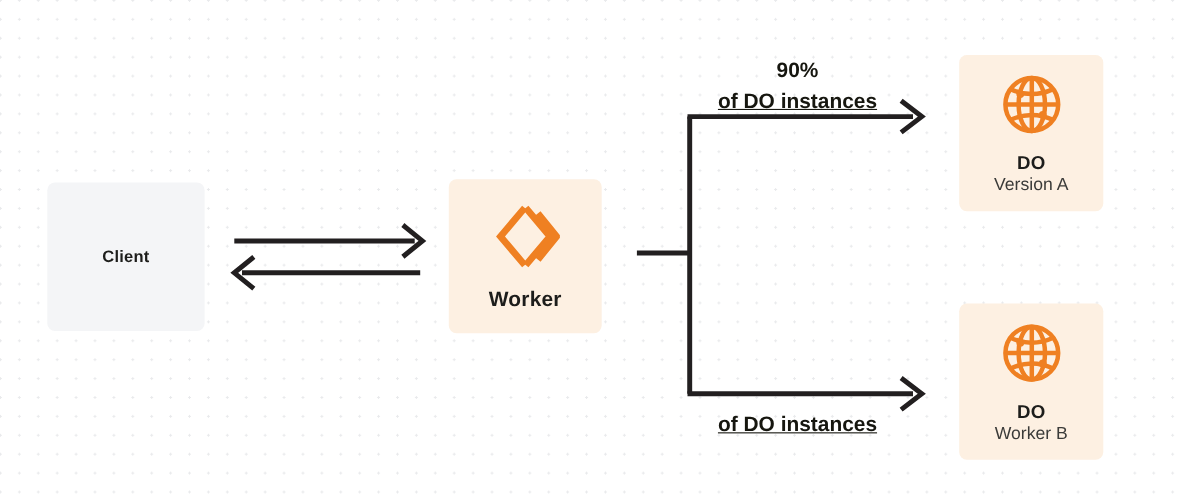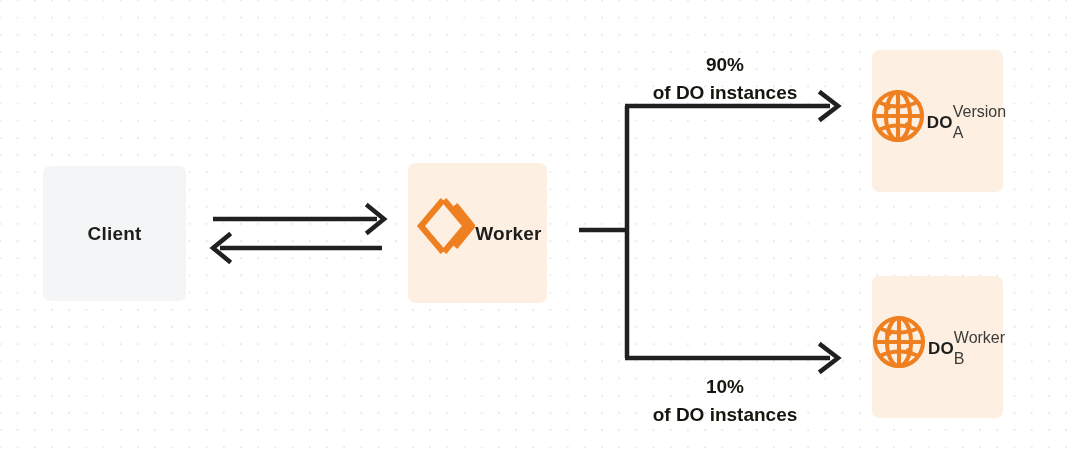--- a/index.html
+++ b/index.html
@@ -17,36 +17,36 @@
     background-size: 17.2px 17.2px;
     background-position: 9px 9px;
     font-family: "Liberation Sans", sans-serif;
     -webkit-font-smoothing: antialiased;
   }
 
   .node {
     position: absolute;
     border-radius: 7px;
     display: flex;
-    flex-direction: row;
+    flex-direction: column;
     align-items: center;
     justify-content: center;
     box-sizing: border-box;
   }
 
   
   #client-node {
     left: 43px;
     top: 166px;
     width: 143px;
     height: 135px;
     background: #f4f5f7;
   }
   .client-label {
-    font-size: 19px;
+    font-size: 15px;
     font-weight: bold;
     color: #1d1d1b;
     letter-spacing: 0.2px;
   }
 
   
   #worker-node {
     left: 408px;
     top: 163px;
     width: 139px;
@@ -110,21 +110,21 @@
     left: 640px;
     top: 51px;
     width: 170px;
   }
   #label-bottom {
     left: 640px;
     top: 373px;
     width: 170px;
   }
   .edge-label .pct { display: block; }
-  .edge-label .desc { display: block; }
+  .edge-label .desc { display: block; text-decoration: underline; }
 
   svg.overlay {
     position: absolute;
     left: 0;
     top: 0;
     width: 1072px;
     height: 452px;
     pointer-events: none;
   }
 </style>
@@ -216,17 +216,16 @@
     <span class="do-title">DO</span>
     <span class="do-sub">Worker B</span>
   </div>
 
   <div class="edge-label" id="label-top">
     <span class="pct">90%</span>
     <span class="desc">of DO instances</span>
   </div>
 
   <div class="edge-label" id="label-bottom">
-    <span class="pct">10%</span>
     <span class="desc">of DO instances</span>
   </div>
 
 </div>
 
 </body></html>

